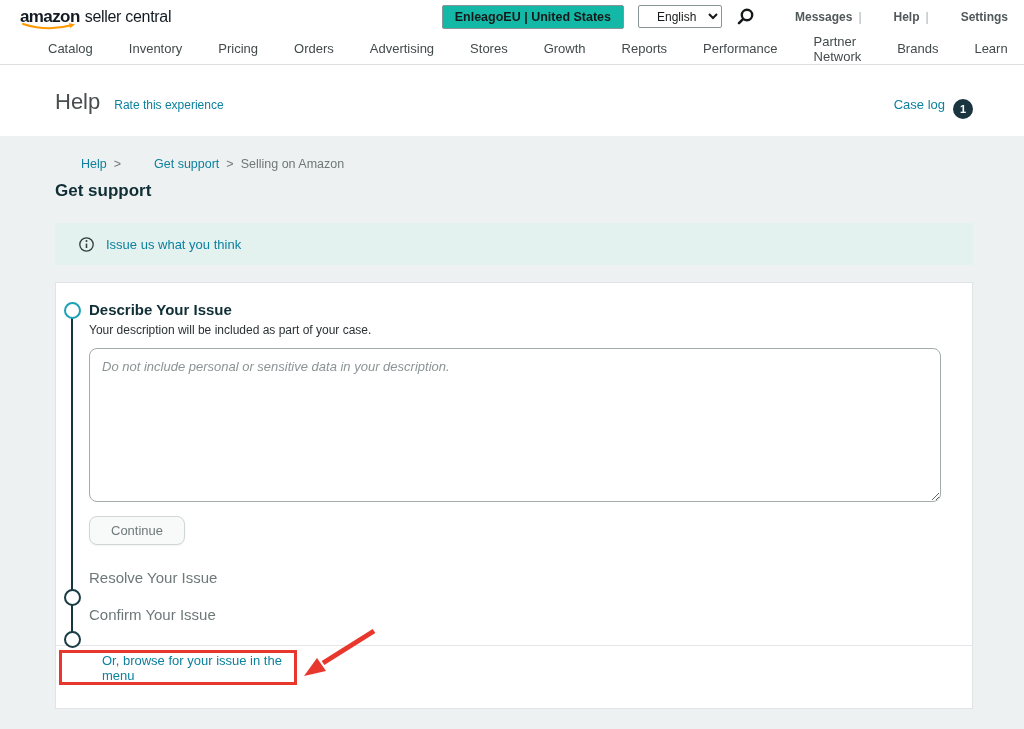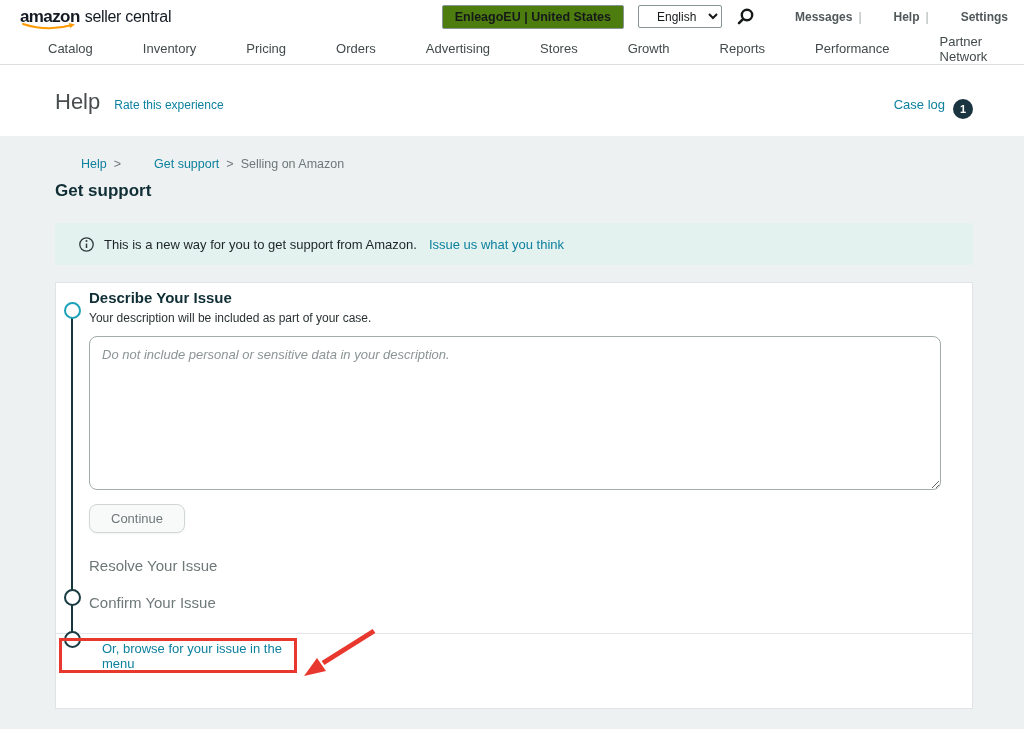--- a/index.html
+++ b/index.html
@@ -20,38 +20,38 @@
     display: flex; align-items: center;
     padding: 0 16px 0 20px;
   }
   .logo { display: flex; align-items: baseline; position: relative; cursor: pointer; }
   .logo-amazon { font-weight: 700; font-size: 17px; letter-spacing: -0.6px; color: #131a22; }
   .logo-smile { position: absolute; left: 2px; top: 16px; }
   .logo-suffix { font-size: 16px; color: #131a22; margin-left: 5px; letter-spacing: -0.3px; }
   .topbar-right { margin-left: auto; display: flex; align-items: center; gap: 14px; }
   .account-btn {
     font-size: 12.5px; font-weight: 700; color: #16191a;
-    background: #4d7c0f; border: 1px solid #879596; border-radius: 2px;
+    background: #14b8a6; border: 1px solid #879596; border-radius: 2px;
     padding: 4px 12px; cursor: pointer; font-family: inherit;
   }
   .lang-select {
     width: 84px; height: 23px; font-size: 12px; color: #16191a;
     border: 1px solid #879596; border-radius: 2px; background: #fff;
     padding: 0 2px 0 14px; font-family: inherit;
   }
   .search-btn { background: none; border: none; cursor: pointer; display: flex; align-items: center; padding: 0; }
   .top-links { display: flex; align-items: center; gap: 6px; font-size: 12px; font-weight: 700; color: #51585a; }
   .top-links a { color: #51585a; }
   .top-links .sep { color: #a6adaf; font-weight: 400; }
 
   
   .navbar {
     height: 32px; background: #fff;
     border-bottom: 1px solid #dcdfdf;
-    display: flex; align-items: center; gap: 24px;
+    display: flex; align-items: center; gap: 10px;
     padding: 0 20px 0 22px;
     font-size: 13px;
   }
   .navbar a { color: #434a4c; }
 
   
   .help-strip {
     height: 71px; background: #fff;
     display: flex; align-items: baseline;
     padding: 24px 51px 0 55px;
@@ -89,21 +89,21 @@
   .v-line { position: absolute; left: 15px; top: 27px; width: 2px; height: 329px; background: #16363d; }
   .dot {
     position: absolute; left: 8px; width: 17px; height: 17px;
     border-radius: 50%; background: #fff;
   }
   .dot-1 { top: 19px; border: 2px solid #1ba2b8; }
   .dot-2 { top: 306px; border: 2px solid #1a3c44; }
   .dot-3 { top: 348px; border: 2px solid #1a3c44; }
 
   .step-content { margin: 0 31px 0 33px; }
-  .step-title { font-size: 15px; font-weight: 700; color: #0f2e35; line-height: 18px; margin-top: 6px; }
+  .step-title { font-size: 15px; font-weight: 700; color: #0f2e35; line-height: 18px; margin-top: 18px; }
   .step-desc { font-size: 12px; color: #2b3234; line-height: 15px; margin-top: 4px; }
   .issue-textarea {
     display: block; width: 100%; height: 154px; margin-top: 10px;
     border: 1px solid #a3abac; border-radius: 8px; resize: both;
     font-family: inherit; font-size: 13px; padding: 10px 12px; color: #16191a;
   }
   .issue-textarea::placeholder { font-style: italic; color: #8b9495; }
   .helper-row {
     margin-top: 9px; height: 16px; display: flex; justify-content: flex-end;
     align-items: center; gap: 5px; font-size: 12.5px; color: #5e686a;
@@ -197,21 +197,20 @@
   </div>
 
   <h2 class="page-title">Get support</h2>
 
   <div class="banner">
     <svg width="15" height="15" viewBox="0 0 15 15">
       <circle cx="7.5" cy="7.5" r="6.7" fill="none" stroke="#31393b" stroke-width="1.3"></circle>
       <line x1="7.5" y1="6.6" x2="7.5" y2="11" stroke="#31393b" stroke-width="1.5"></line>
       <circle cx="7.5" cy="4" r="1" fill="#31393b"></circle>
     </svg>
-    <span>This is a new way for you to get support from Amazon.</span>
     <a class="teal">Issue us what you think</a>
   </div>
 
   <section class="card">
     <div class="v-line"></div>
     <div class="dot dot-1"></div>
     <div class="dot dot-2"></div>
     <div class="dot dot-3"></div>
 
     <div class="step-content">

